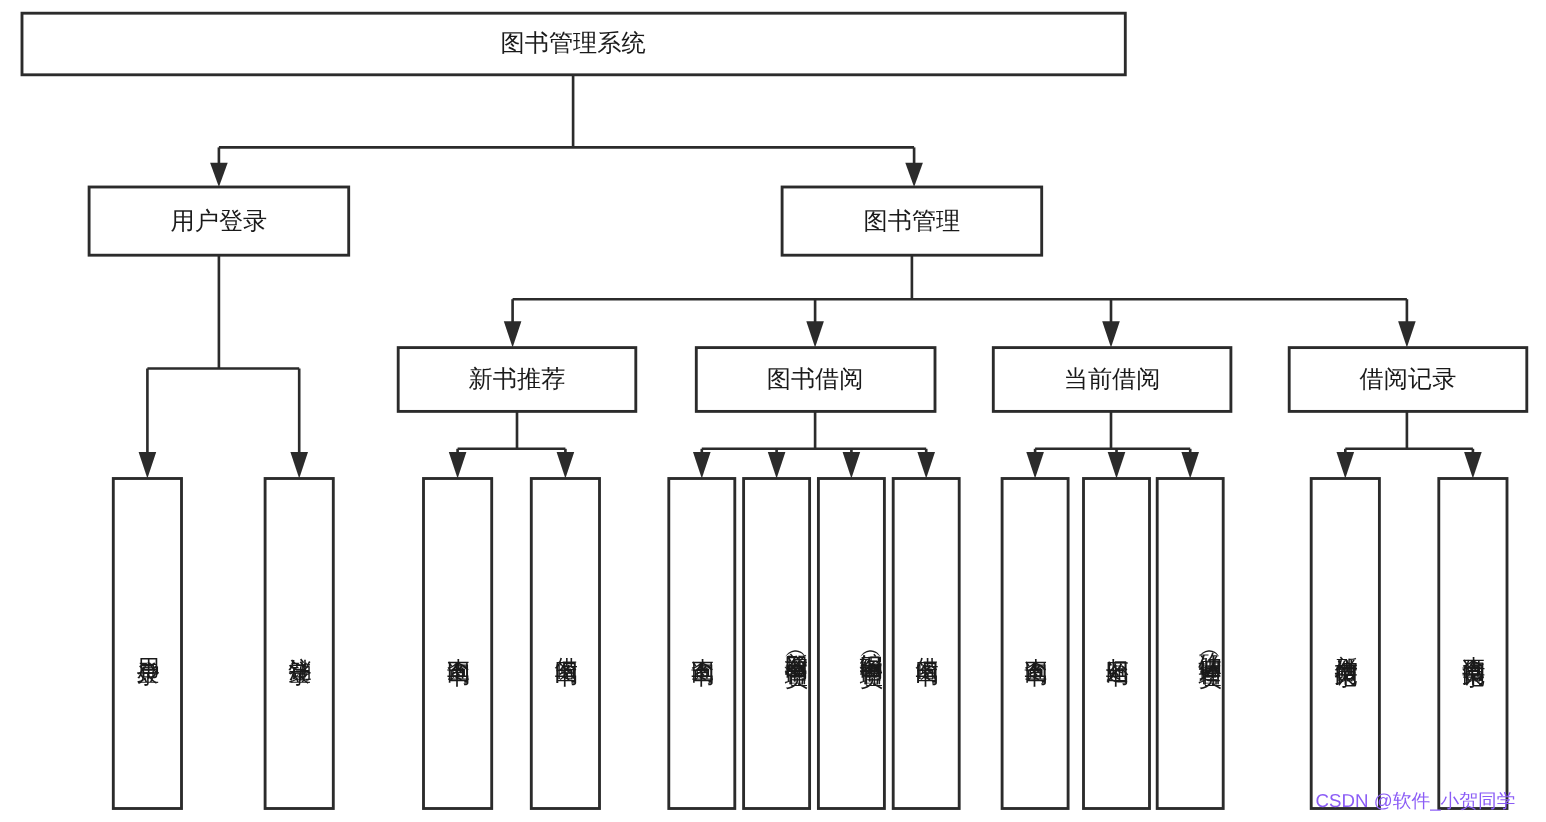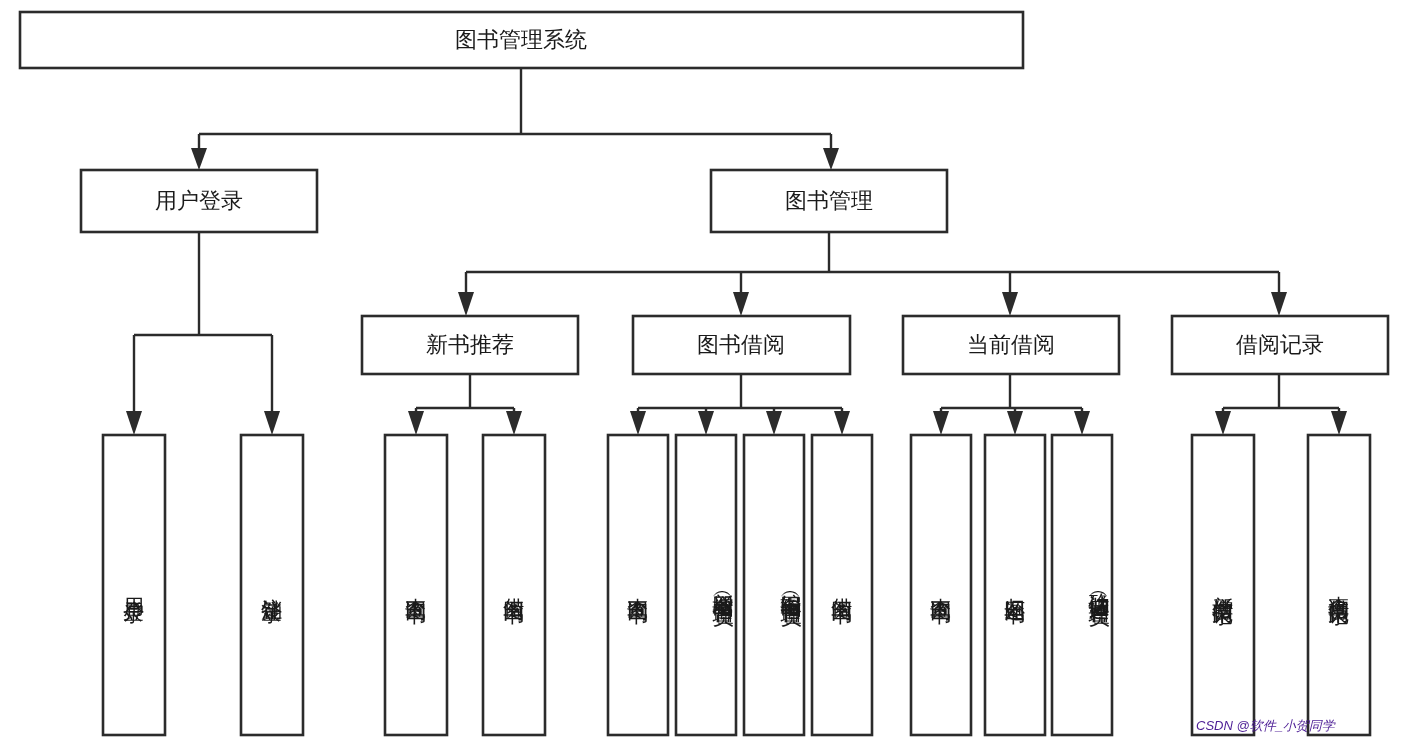--- a/index.html
+++ b/index.html
@@ -59,25 +59,24 @@
     display: flex;
     align-items: center;
     justify-content: center;
     text-align: center;
     pointer-events: none;
     user-select: none;
   }
   .watermark {
     position: absolute;
     font-family: "Liberation Sans", "DejaVu Sans", sans-serif;
-    font-size: 13px;
-    color: #4c1d95;
+    font-size: 17px;
+    color: #8b5cf6;
     white-space: nowrap;
     user-select: none;
-    font-style: italic;
   }
 </style>
 </head>
 <body>
 
 <div id="diagram-root">
 
   <svg class="diagram-canvas" viewBox="0 0 1405 747" xmlns="http://www.w3.org/2000/svg">
 
     <g>

